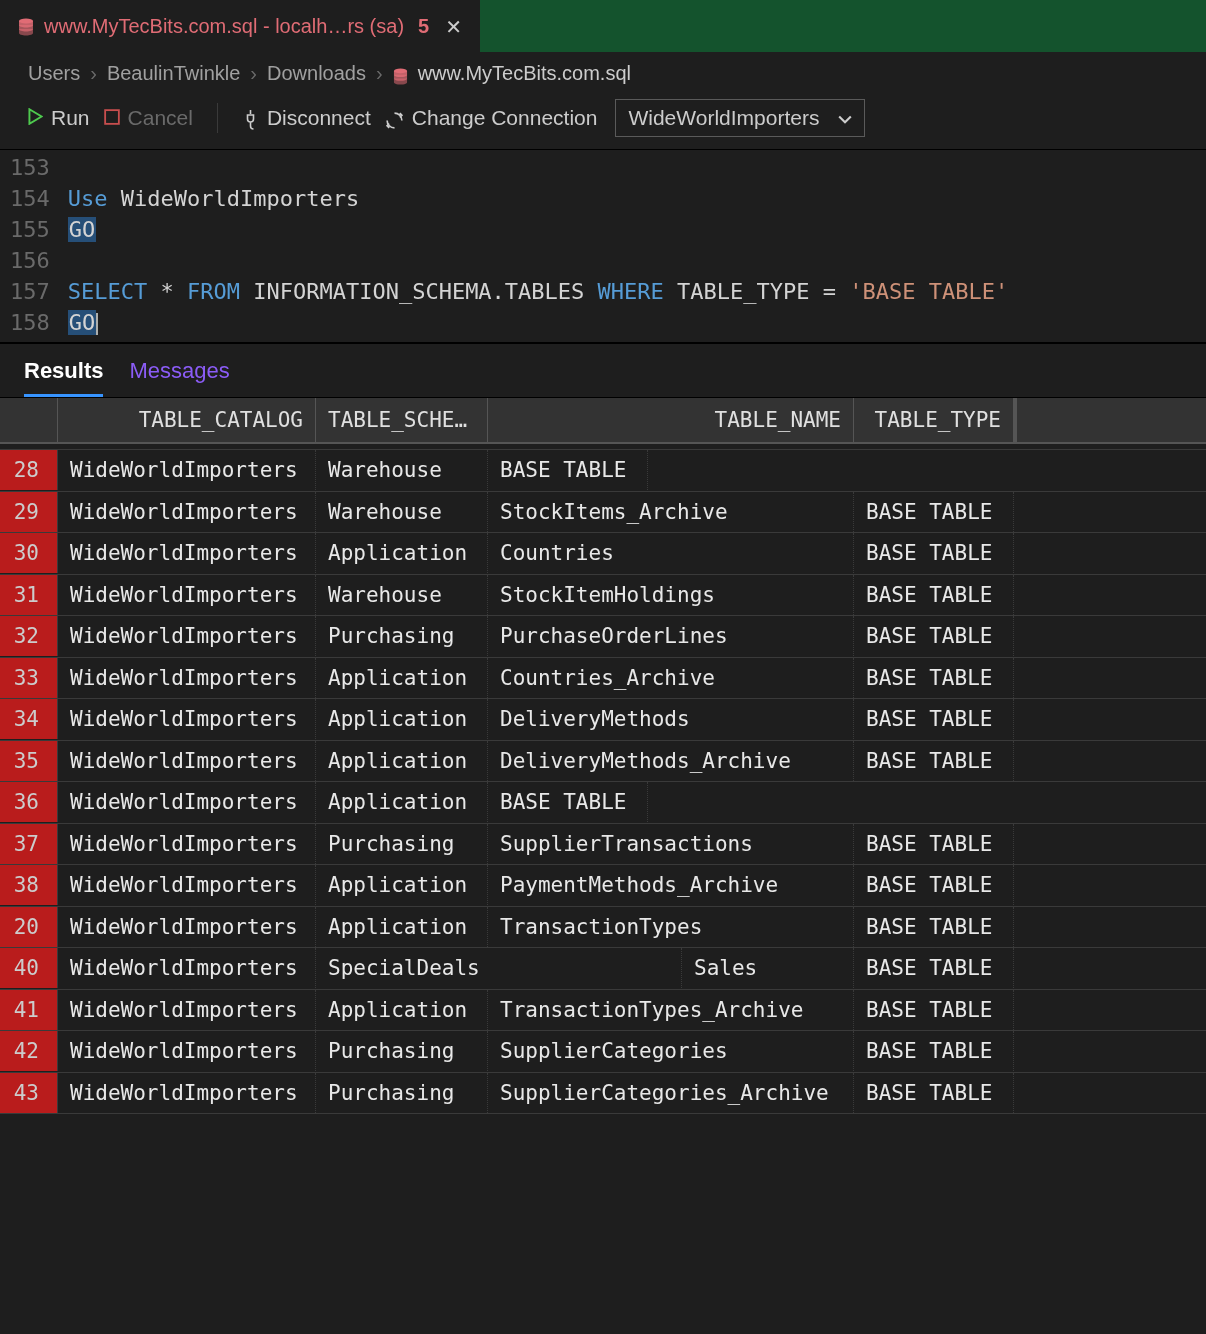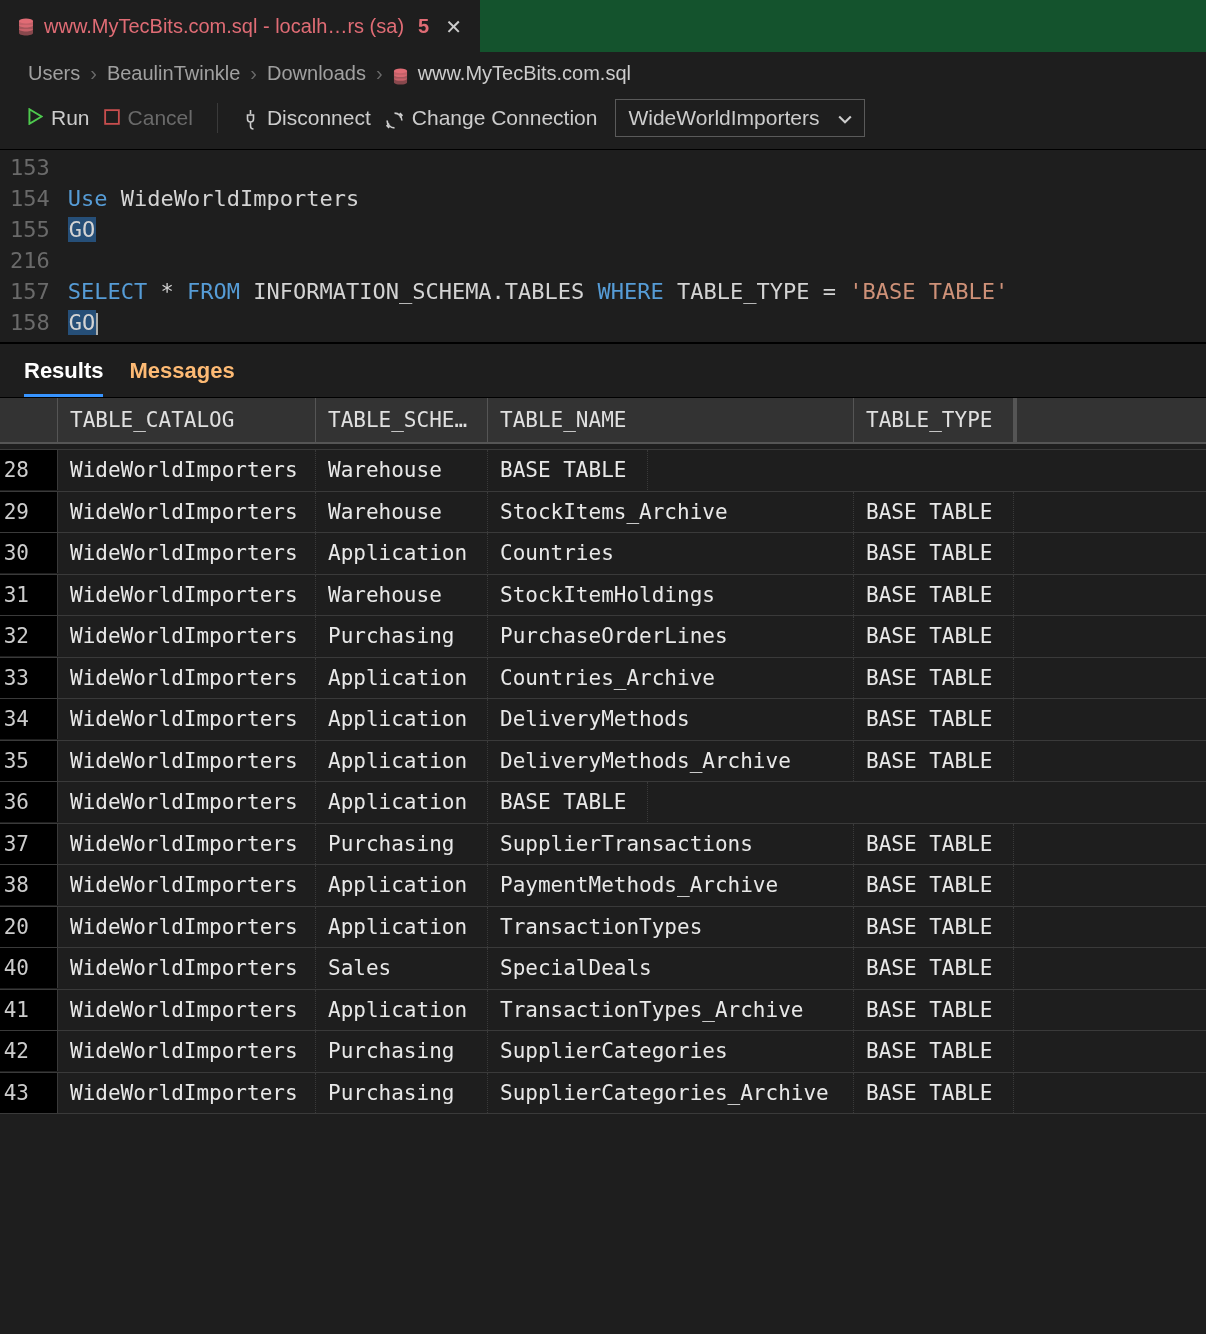--- a/index.html
+++ b/index.html
@@ -86,44 +86,44 @@
   .kw { color:#569cd6; }
   .ident { color:#d4d4d4; }
   .str { color:#ce9178; }
   .hlgo { background:#264f78; color:#d4d4d4; padding:0 1px; }
   .cursor { border-left:2px solid #aeafad; display:inline-block; height:22px; vertical-align:text-bottom; }
   
   .result-tabs {
     display:flex; gap:26px; padding:14px 24px 0 24px;
     font-size:22px;
   }
-  .rtab { color:#fdba74; padding-bottom:10px; cursor:pointer; font-weight:700; }
+  .rtab { color:#8b5cf6; padding-bottom:10px; cursor:pointer; font-weight:400; }
   .rtab.active { color:#ffffff; border-bottom:3px solid #3794ff; font-weight:700; }
   
   .grid { flex:1; overflow:hidden; font-family:"SF Mono","Menlo","Consolas",monospace; font-size:21px; border-top:1px solid #000; }
   .grid-header {
     display:flex; background:#333333; color:#e0e0e0;
     border-bottom:2px solid #555;
   }
   .gh-rownum { width:58px; border-right:1px solid #555; }
-  .gh-cell { padding:10px 12px; border-right:1px solid #555; white-space:nowrap; overflow:hidden; text-overflow:ellipsis; }
+  .gh-cell { padding:10px 12px; border-right:1px solid #555; white-space:nowrap; overflow:hidden; text-overflow:ellipsis;text-align:right; }
   .gh-cell:last-child { border-right:3px solid #555; }
   .col-catalog { width:258px; }
   .col-schema  { width:172px; }
   .col-name    { width:366px; }
   .col-type    { width:160px; }
   .grid-body { }
   .grow {
     display:flex; border-bottom:1px solid #3a3a3a;
     color:#e8e8e8; height:41.5px; align-items:center;
   }
   .g-rownum {
-    width:58px; text-align:right; padding:8px 28px 8px 0;
+    width:58px; text-align:right; padding:8px 18px 8px 0;
     color:#cccccc; border-right:1px solid #3a3a3a;
-    background:#000000;
+    background:#b91c1c;
   }
   .g-cell {
     padding:8px 12px; border-right:1px dotted #3a3a3a;
     white-space:nowrap; overflow:hidden; text-overflow:ellipsis;
   }
   .gh-tail, .g-tail { flex:1; border-left:3px solid #555; }
   .g-tail { border-left:1px solid #3a3a3a; }
   
   .grid-shadow { height:6px; border-bottom:1px solid #3a3a3a; }
 </style>
@@ -206,21 +206,21 @@
         </svg>
     </span>
   </div>
 </div>
 
 <div class="editor">
   <div class="gutter" id="gutter">
       <div>153</div>
       <div>154</div>
       <div>155</div>
-      <div>216</div>
+      <div>156</div>
       <div>157</div>
       <div>158</div>
     </div>
   <div class="code" id="code"><div class="line"></div><div class="line"><span class="kw">Use </span><span class="ident">WideWorldImporters</span></div><div class="line"><span class="hlgo">GO</span></div><div class="line"></div><div class="line"><span class="kw">SELECT </span><span class="ident">* </span><span class="kw">FROM </span><span class="ident">INFORMATION_SCHEMA.TABLES </span><span class="kw">WHERE </span><span class="ident">TABLE_TYPE </span><span class="ident">= </span><span class="str">'BASE TABLE'</span></div><div class="line"><span class="hlgo">GO</span><span class="cursor"></span></div></div>
 </div>
 
 <div class="result-tabs">
   <div class="rtab active">Results</div>
   <div class="rtab">Messages</div>
 </div>
@@ -326,22 +326,22 @@
         <div class="g-rownum">20</div>
         <div class="g-cell col-catalog">WideWorldImporters</div>
         <div class="g-cell col-schema">Application</div>
         <div class="g-cell col-name">TransactionTypes</div>
         <div class="g-cell col-type">BASE TABLE</div>
         <div class="g-tail"></div>
       </div>
       <div class="grow">
         <div class="g-rownum">40</div>
         <div class="g-cell col-catalog">WideWorldImporters</div>
+        <div class="g-cell col-name">SpecialDeals</div>
         <div class="g-cell col-schema">Sales</div>
-        <div class="g-cell col-name">SpecialDeals</div>
         <div class="g-cell col-type">BASE TABLE</div>
         <div class="g-tail"></div>
       </div>
       <div class="grow">
         <div class="g-rownum">41</div>
         <div class="g-cell col-catalog">WideWorldImporters</div>
         <div class="g-cell col-schema">Application</div>
         <div class="g-cell col-name">TransactionTypes_Archive</div>
         <div class="g-cell col-type">BASE TABLE</div>
         <div class="g-tail"></div>

